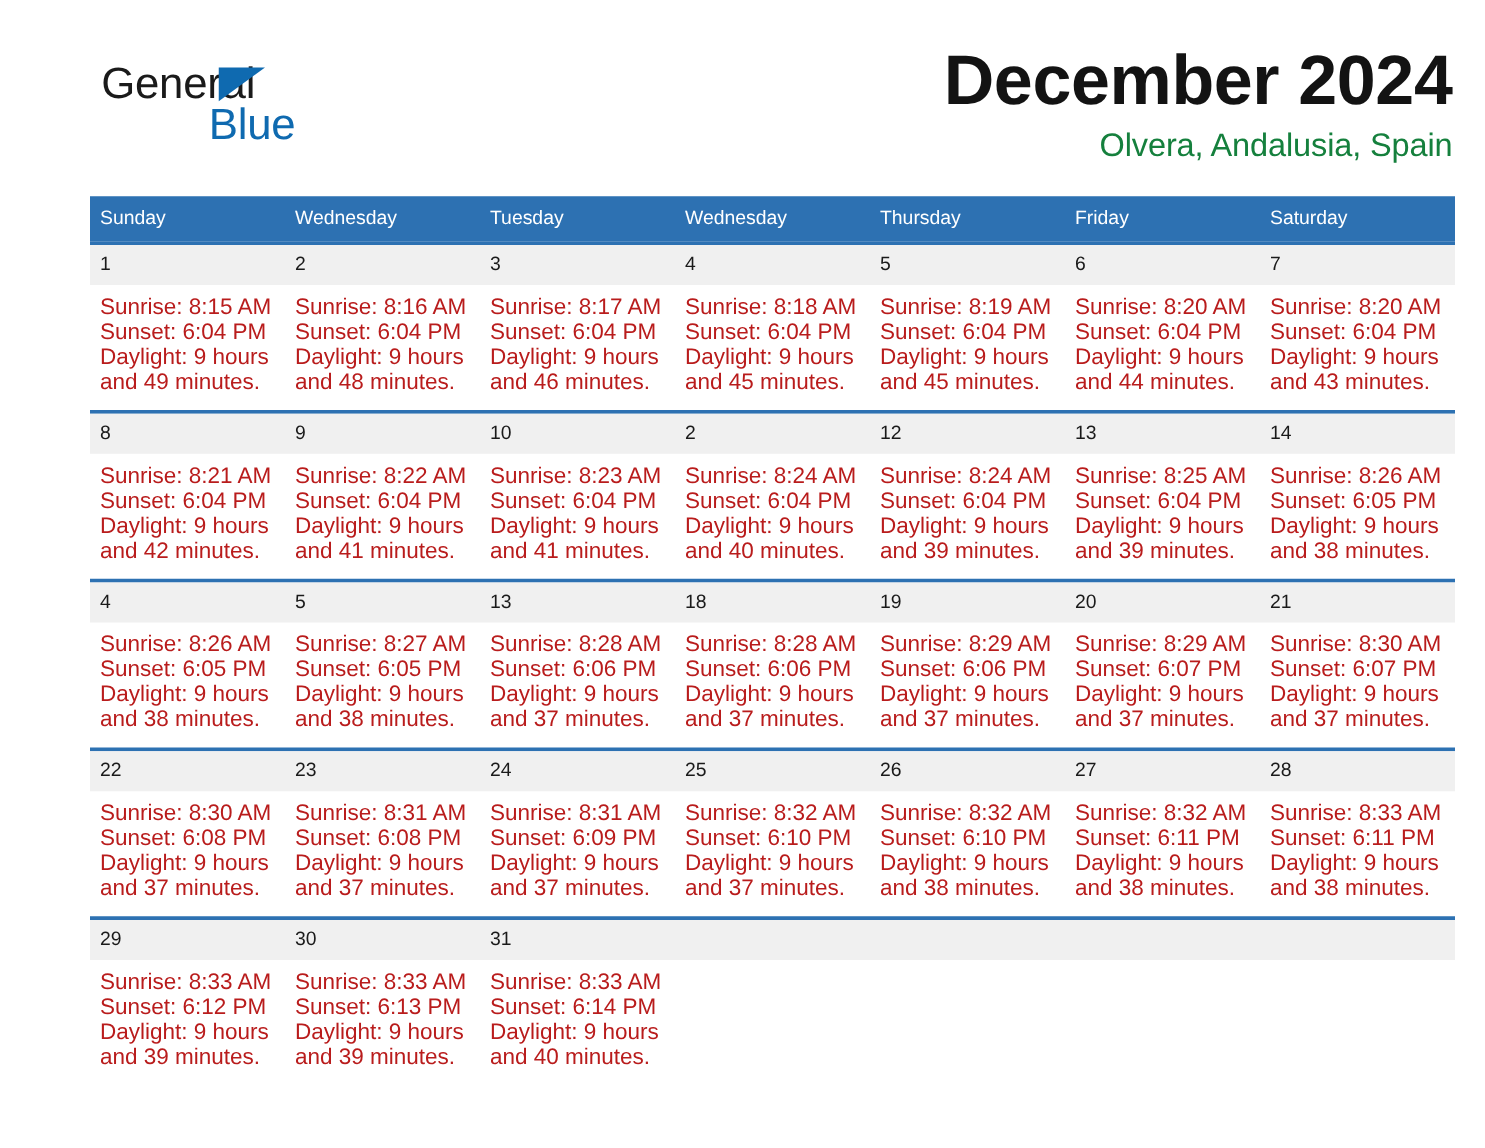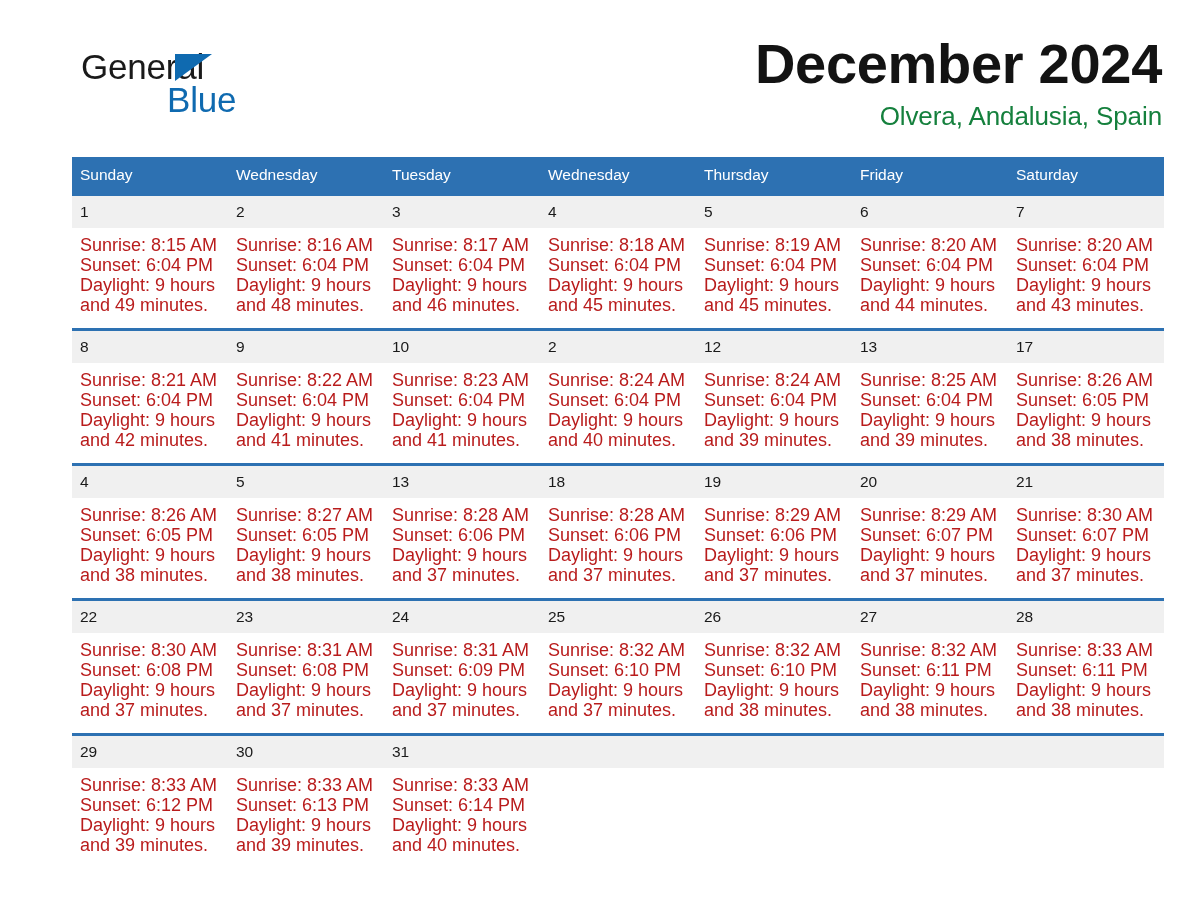--- a/index.html
+++ b/index.html
@@ -286,21 +286,21 @@
             <div class="daycell">
               <div class="daynum">13</div>
               <div class="dayinfo">Sunrise: 8:25 AM
 Sunset: 6:04 PM
 Daylight: 9 hours
 and 39 minutes.</div>
             </div>
           </td>
         <td>
             <div class="daycell">
-              <div class="daynum">17</div>
+              <div class="daynum">14</div>
               <div class="dayinfo">Sunrise: 8:26 AM
 Sunset: 6:05 PM
 Daylight: 9 hours
 and 38 minutes.</div>
             </div>
           </td>
       </tr>
 
       <tr>
         <td>

